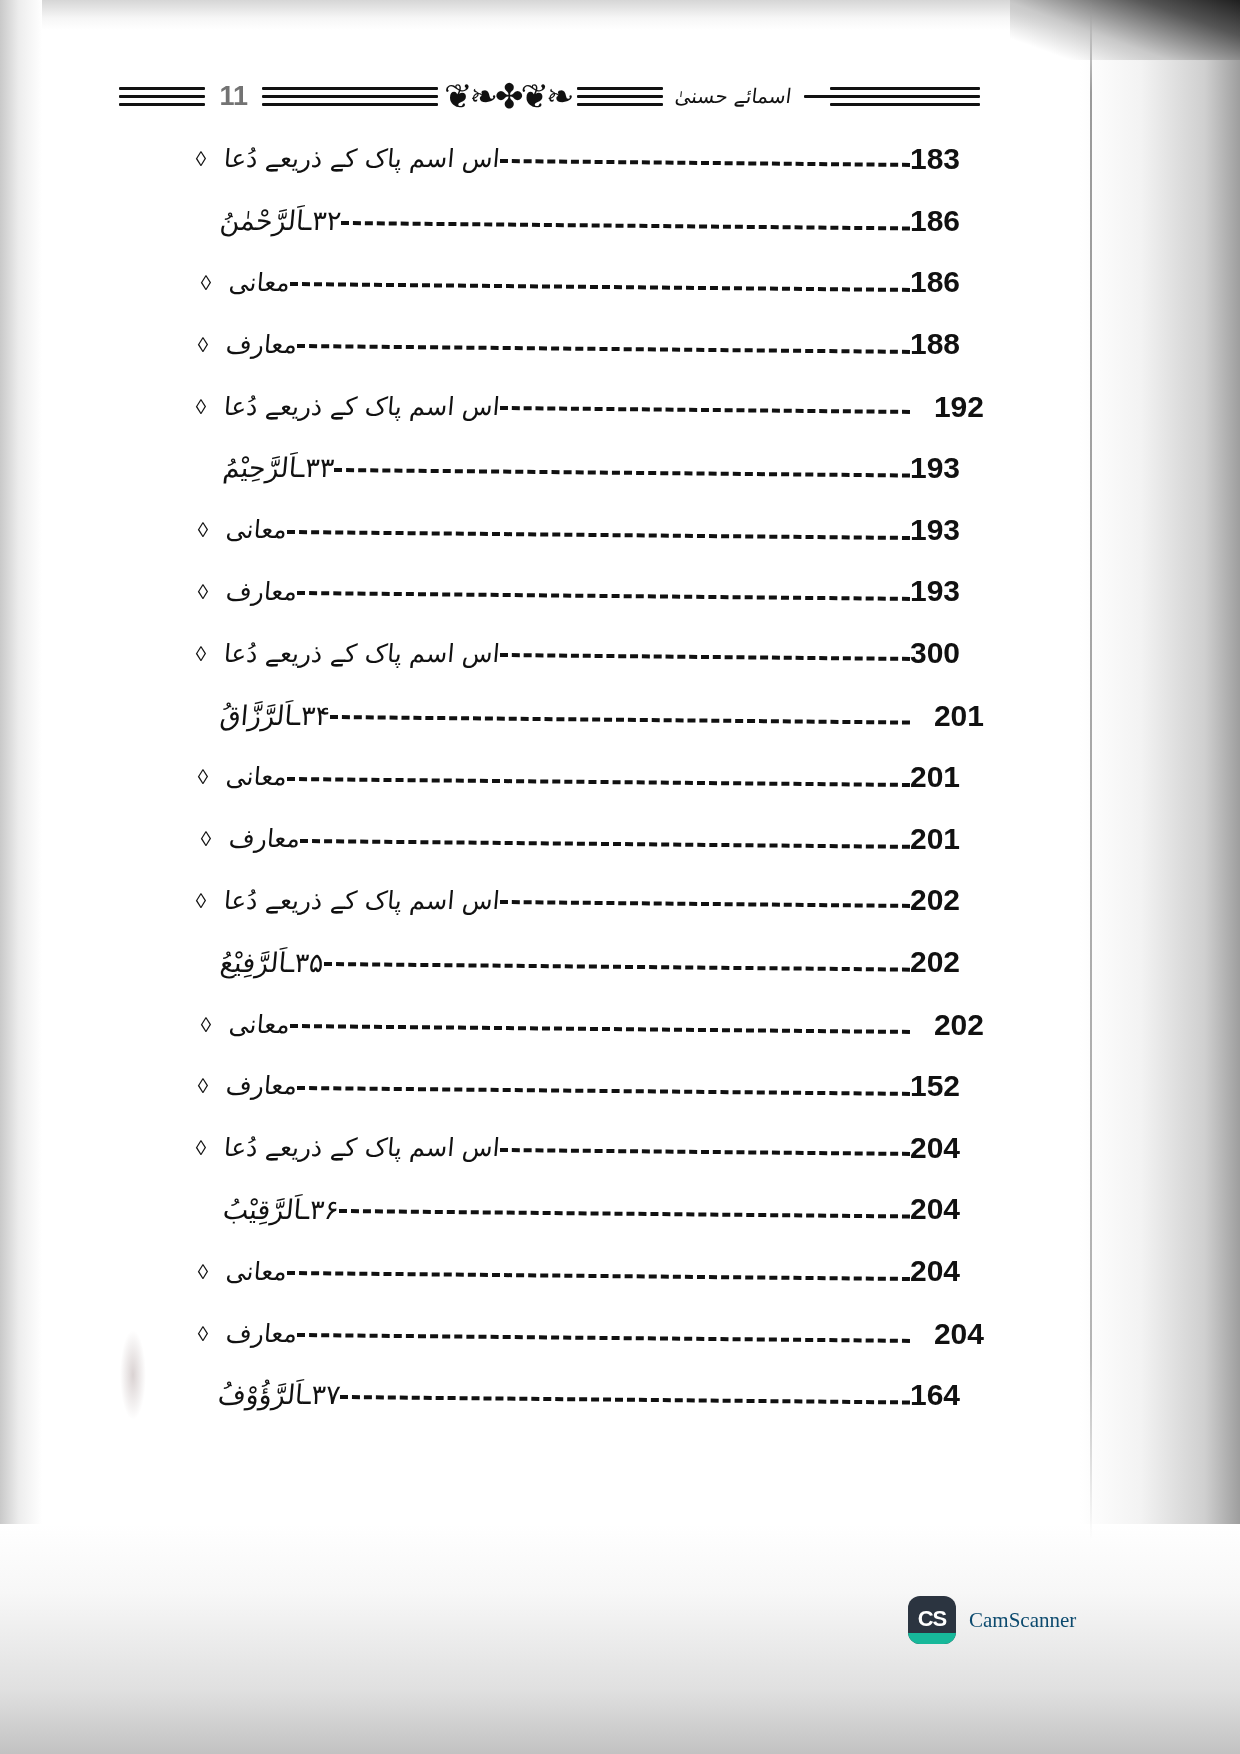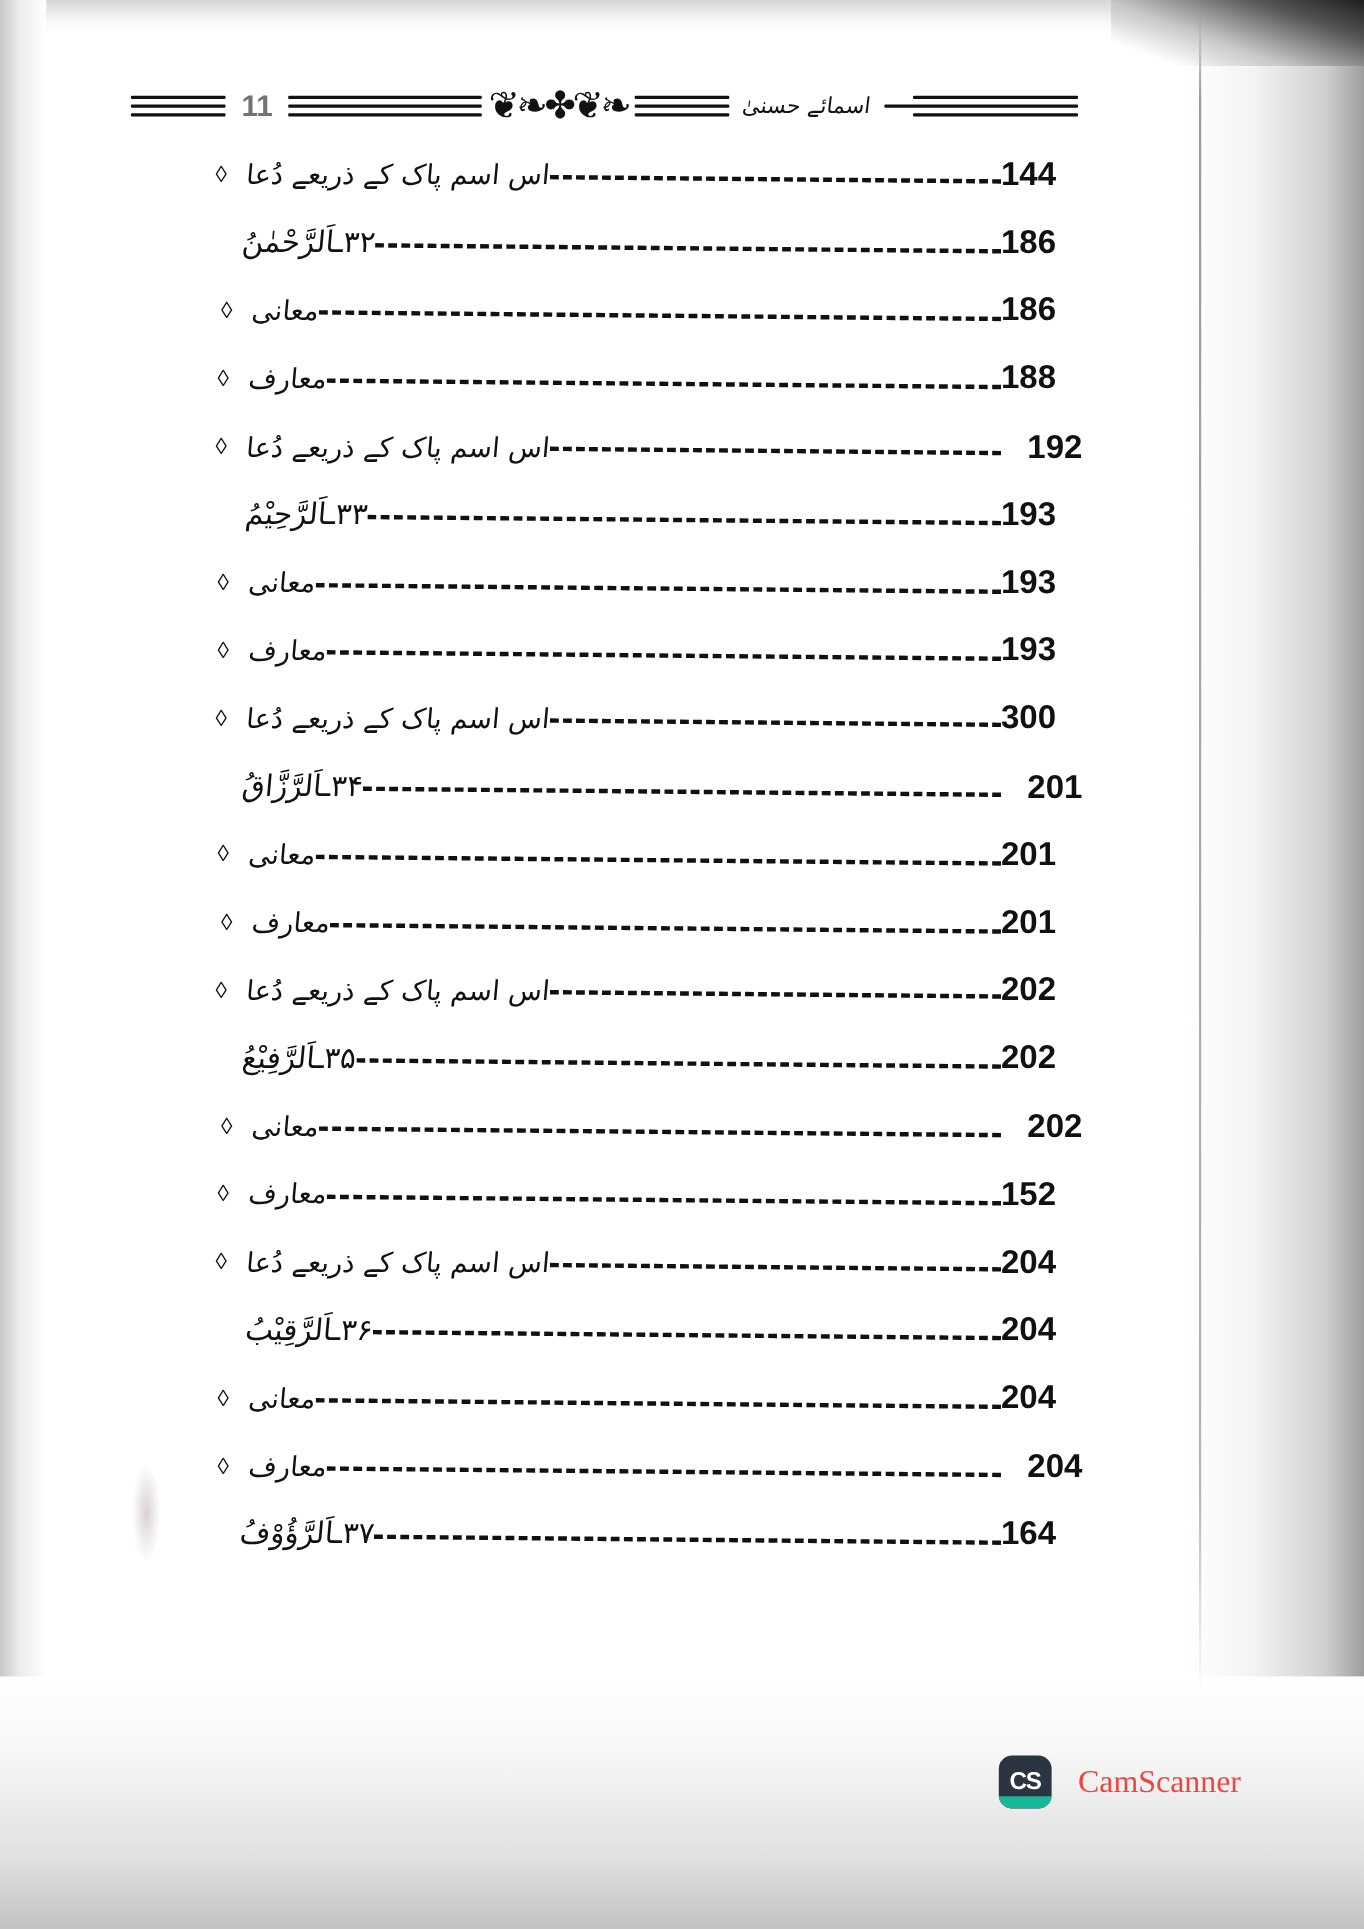--- a/index.html
+++ b/index.html
@@ -183,21 +183,21 @@
   .toc-row:nth-child(3n)   { margin-left: 3px; }
   .toc-row:nth-child(4n+1) { margin-left: -2px; }
   .toc-row:nth-child(5n)   .toc-page { padding-top: 2px; text-align: right; }
 
   
   #camscanner {
     position: absolute;
     left: 908px; top: 1596px;
     display: flex;
     align-items: center;
-    gap: 24px;
+    gap: 13px;
   }
   #cs-logo {
     width: 48px; height: 48px;
     border-radius: 12px;
     background: #2b3440;
     position: relative;
     overflow: hidden;
     display: flex;
     align-items: center;
     justify-content: center;
@@ -215,22 +215,22 @@
     z-index: 2;
     color: #ffffff;
     font-size: 22px;
     font-weight: 700;
     font-family: "Liberation Sans", sans-serif;
     letter-spacing: -1px;
     margin-bottom: 3px;
   }
   #cs-wordmark {
     font-family: "Liberation Serif", serif;
-    font-size: 29px;
-    color: #ef4444;
+    font-size: 21px;
+    color: #0c4a6e;
     white-space: nowrap;
   }
 </style>
 </head>
 <body>
 
 <div id="page-sheet">
 
   <div id="scan-shade-top"></div>
   <div id="scan-shade-left"></div>
@@ -264,21 +264,21 @@
       <div class="rl rule-short"></div>
       <div class="rl rule-short"></div>
     </div>
   </div>
 
   <div id="toc-list">
       <div class="toc-row">
         <span class="toc-bullet">◊</span>
         <span class="toc-label">اس اسم پاک کے ذریعے دُعا</span>
         <span class="toc-leader"></span>
-        <span class="toc-page">144</span>
+        <span class="toc-page">183</span>
       </div>
       <div class="toc-row">
         <span class="toc-bullet empty"></span>
         <span class="toc-label name">۳۲ـاَلرَّحْمٰنُ</span>
         <span class="toc-leader"></span>
         <span class="toc-page">186</span>
       </div>
       <div class="toc-row">
         <span class="toc-bullet">◊</span>
         <span class="toc-label">معانی</span>

